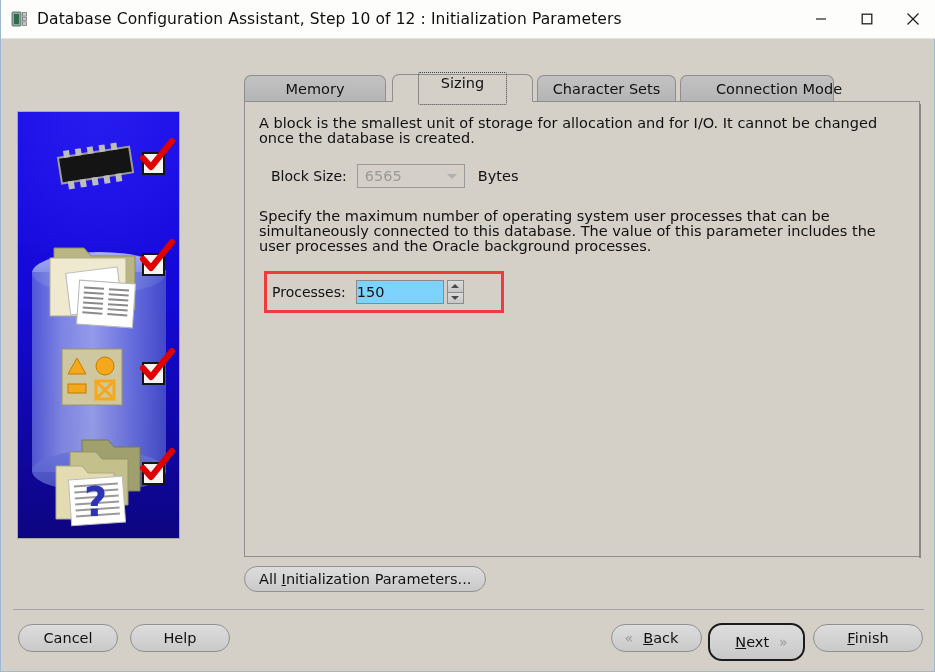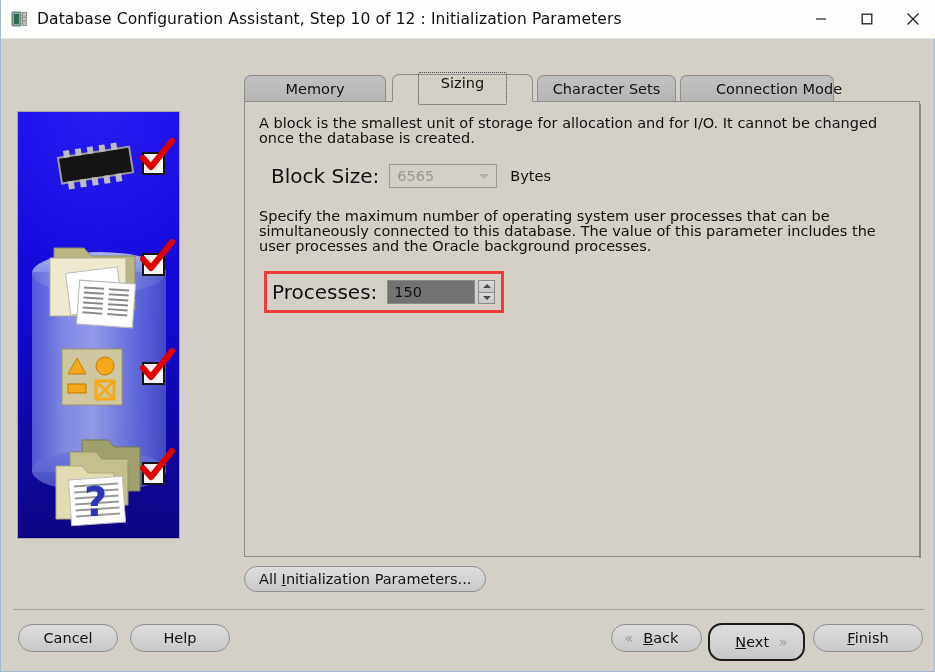--- a/index.html
+++ b/index.html
@@ -138,21 +138,21 @@
     background: #8b8b8b;
   }
   .para {
     position: absolute;
     font-size: 14.5px; color: #111; line-height: 15px;
   }
   #para-block { left: 14px; top: 14px; width: 644px; }
   #para-proc  { left: 14px; top: 107px; width: 648px; }
 
   .fieldrow { position: absolute; display: flex; align-items: center; }
-  .fieldlabel { font-size: 20px; color: #111; }
+  .fieldlabel { font-size: 14px; color: #111; }
 
   
   #row-blocksize { left: 26px; top: 62px; }
   #blocksize-combo {
     position: relative;
     width: 108px; height: 24px;
     margin-left: 10px;
     background: #d4d0c8;
     border: 1px solid #9a9a9a;
     box-sizing: border-box;
@@ -171,26 +171,25 @@
   #bytes-label { margin-left: 13px; font-size: 14.5px; color: #111; }
 
   
   #row-processes { left: 27px; top: 178px; }
   #proc-spin {
     display: flex; align-items: stretch; margin-left: 10px;
     height: 24px;
   }
   #proc-input {
     width: 88px; height: 24px;
-    background: #737373;
+    background: #7dd3fc;
     border: 1px solid #8a8a8a;
     box-sizing: border-box;
     font-size: 14.5px; color: #111;
     display: flex; align-items: center;
-    padding-left: 6px;
   }
   #proc-btns {
     width: 17px; margin-left: 3px;
     display: flex; flex-direction: column;
   }
   .spinbtn {
     flex: 1;
     background: linear-gradient(180deg, #dcdcdc, #c6c6c6);
     border: 1px solid #8a8a8a;
     box-sizing: border-box;

